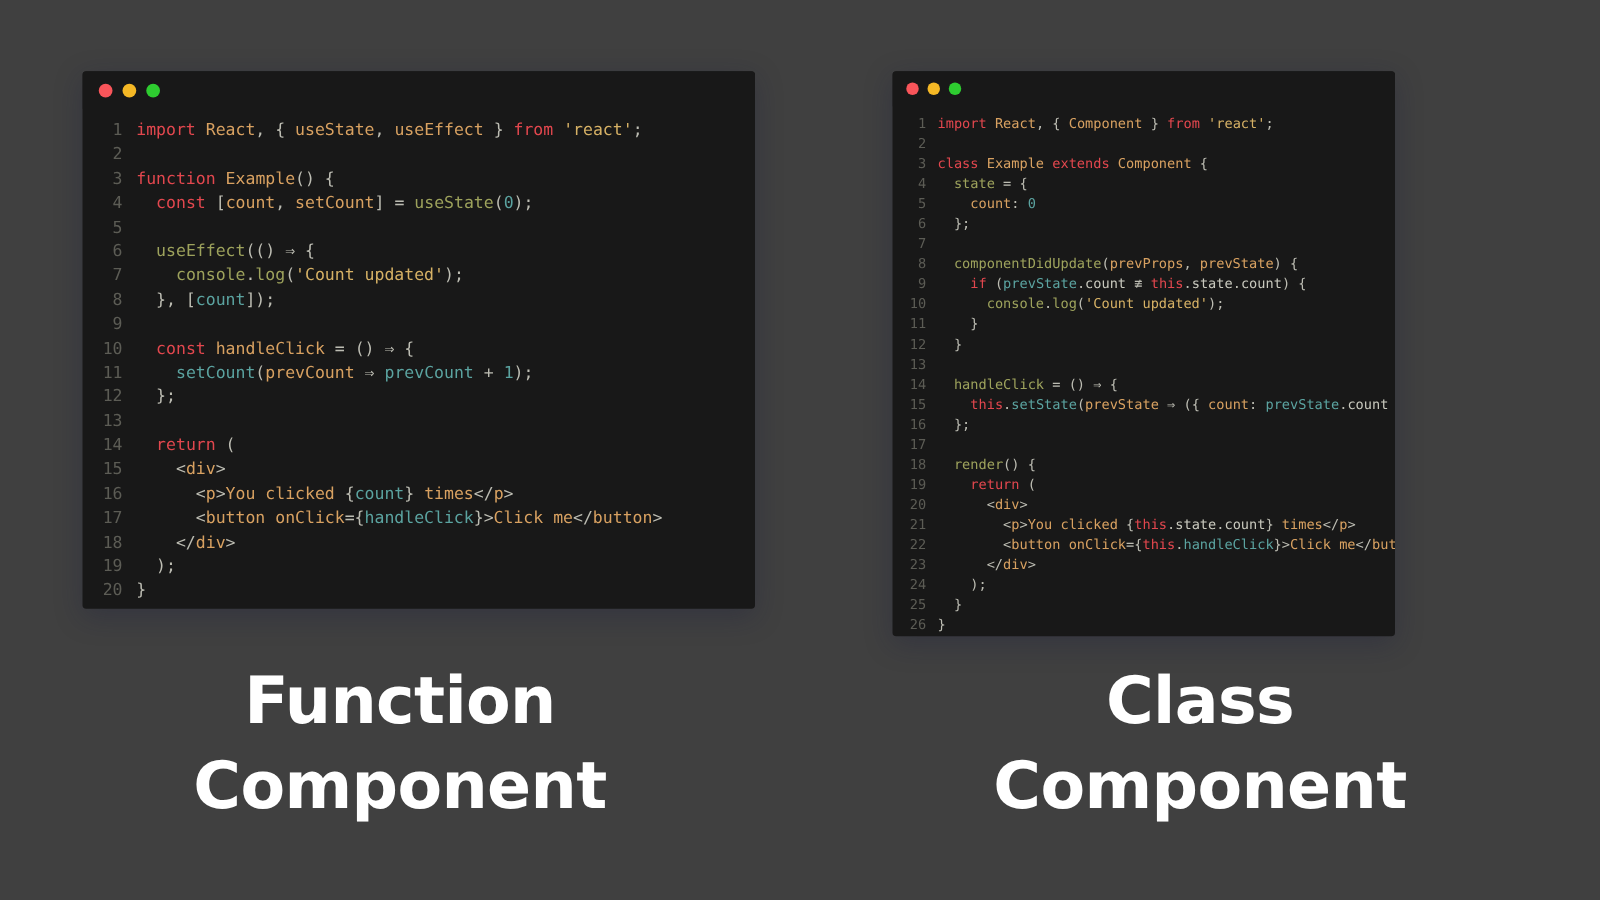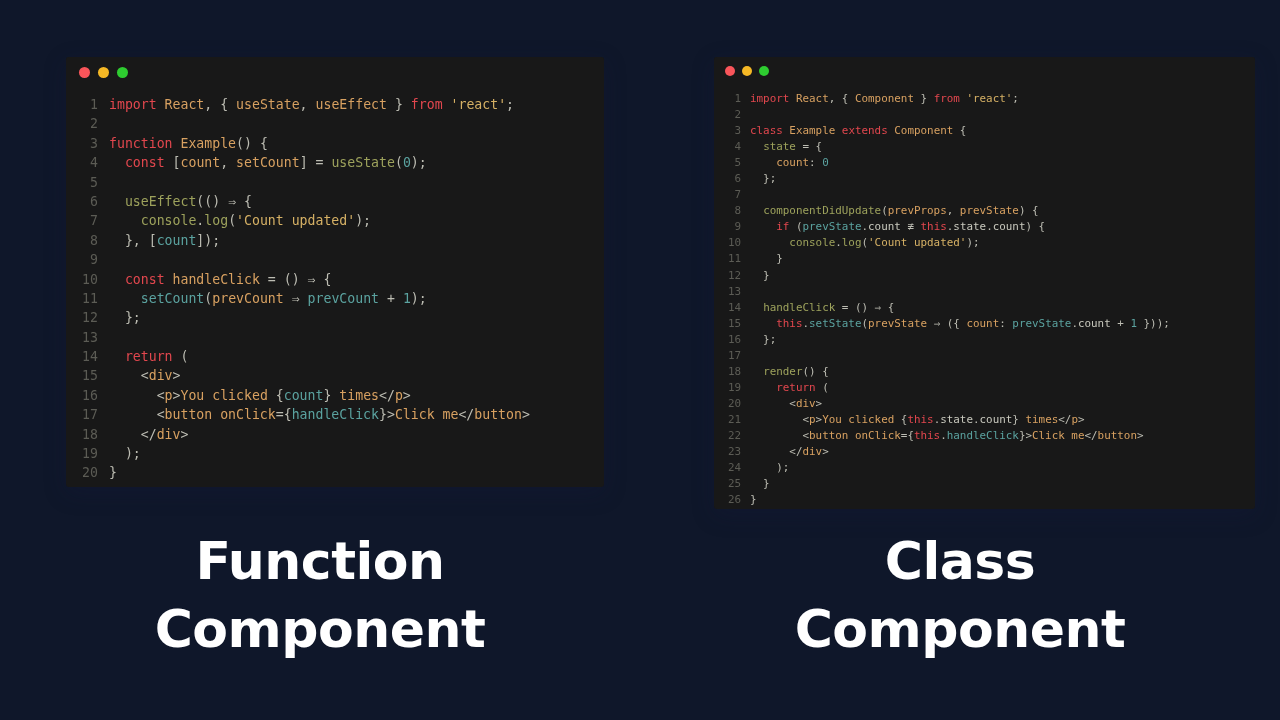--- a/index.html
+++ b/index.html
@@ -11,21 +11,21 @@
     width: 1280px;
     height: 720px;
     overflow: hidden;
     font-family: "Liberation Sans", sans-serif;
     position: relative;
   }
 
   .stage {
     position: absolute;
     inset: 0;
-    background: #0f172a;
+    background: #404040;
   }
 
   
   .column {
     position: absolute;
     top: 0;
     height: 720px;
   }
   .column.left  { left: 0;   width: 640px; }
   .column.right { left: 640px; width: 640px; }
@@ -40,21 +40,21 @@
   }
   .window-left {
     left: 66px;
     top: 57px;
     width: 538px;
     height: 430px;
   }
   .window-right {
     left: 74px;
     top: 57px;
-    width: 541px;
+    width: 402px;
     height: 452px;
   }
 
   .titlebar {
     height: 30px;
     display: flex;
     align-items: center;
     padding-left: 13px;
     gap: 8px;
     background: #181818;

